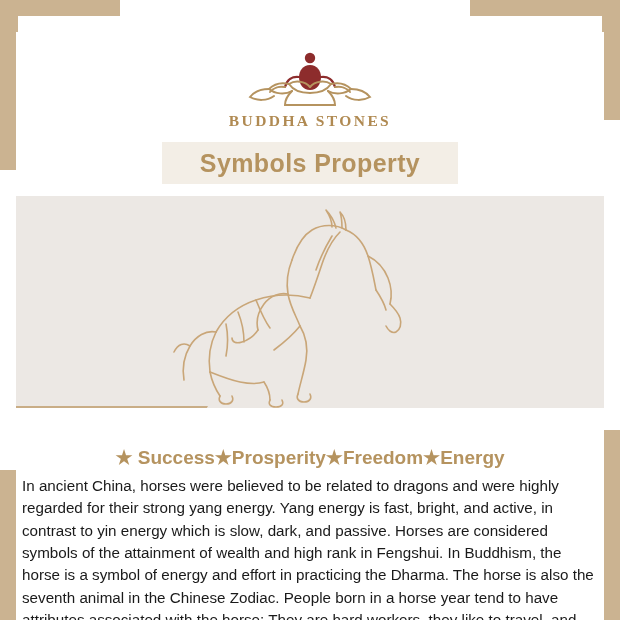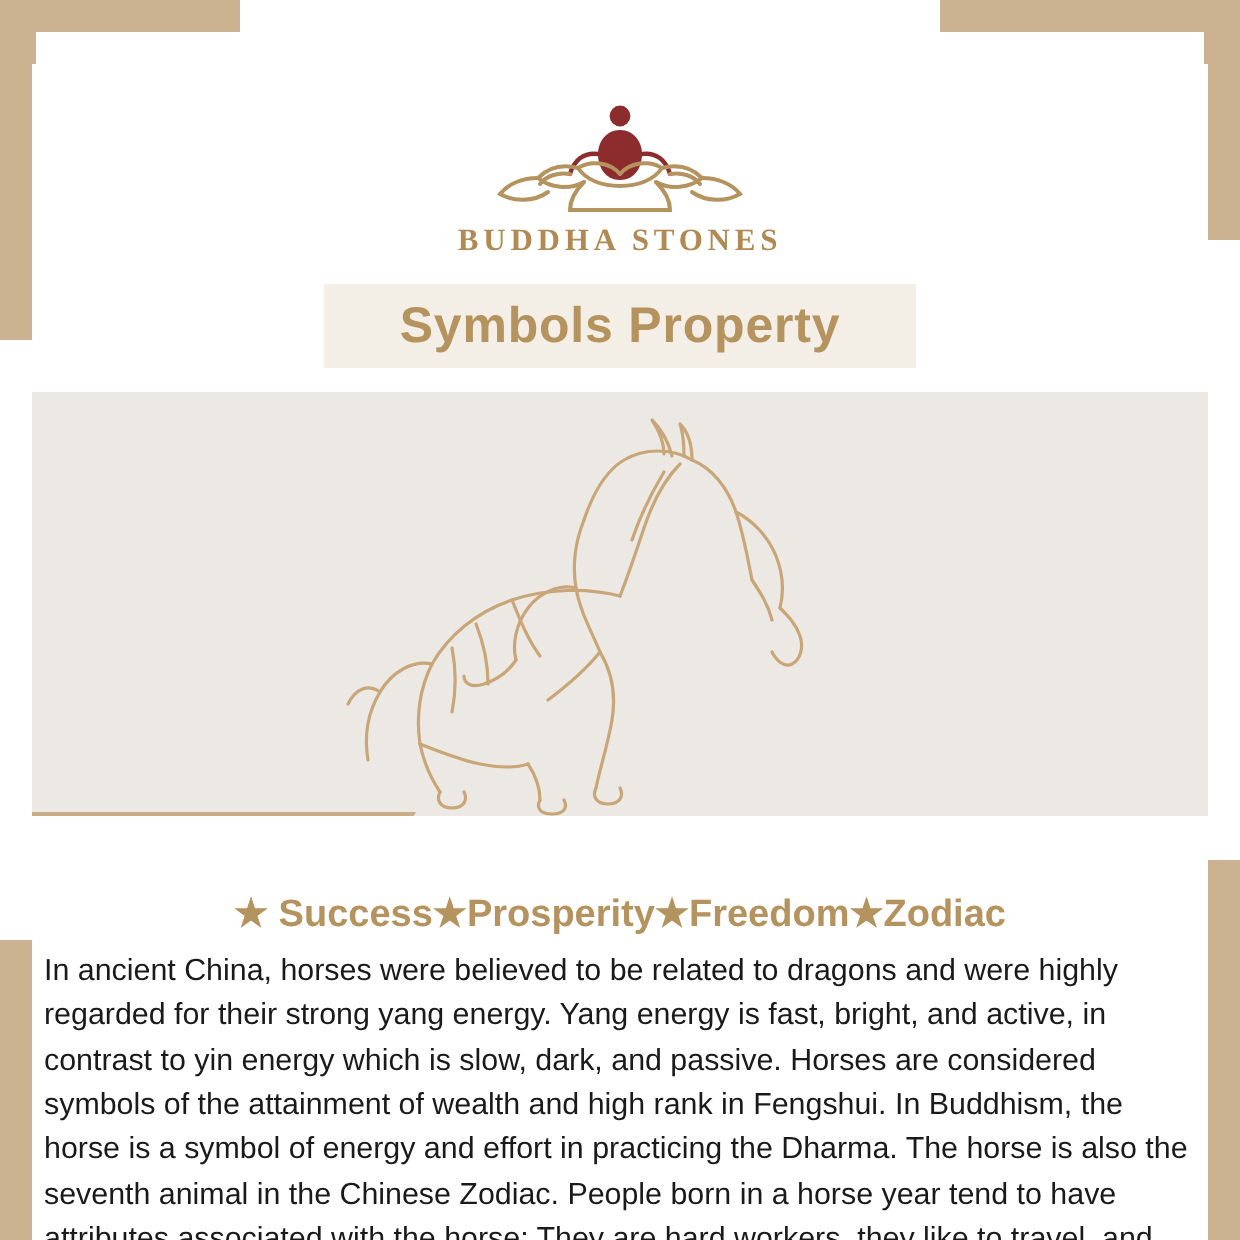--- a/index.html
+++ b/index.html
@@ -256,18 +256,18 @@
         </svg>
       </span>
       <div class="ribbon">
 
         <span class="ribbon-tail"></span>
       </div>
     </div>
 
     <div class="ribbon-spacer"></div>
 
-    <div class="keywords">★ Success★Prosperity★Freedom★Zodiac</div>
+    <div class="keywords">★ Success★Prosperity★Freedom★Energy</div>
 
     <div class="body-copy">In ancient China, horses were believed to be related to dragons and were highly regarded for their strong yang energy. Yang energy is fast, bright, and active, in contrast to yin energy which is slow, dark, and passive. Horses are considered symbols of the attainment of wealth and high rank in Fengshui. In Buddhism, the horse is a symbol of energy and effort in practicing the Dharma. The horse is also the seventh animal in the Chinese Zodiac. People born in a horse year tend to have attributes associated with the horse: They are hard workers, they like to travel, and they are free spirits.</div>
 
   </div>
 </div>
 
 </body></html>

